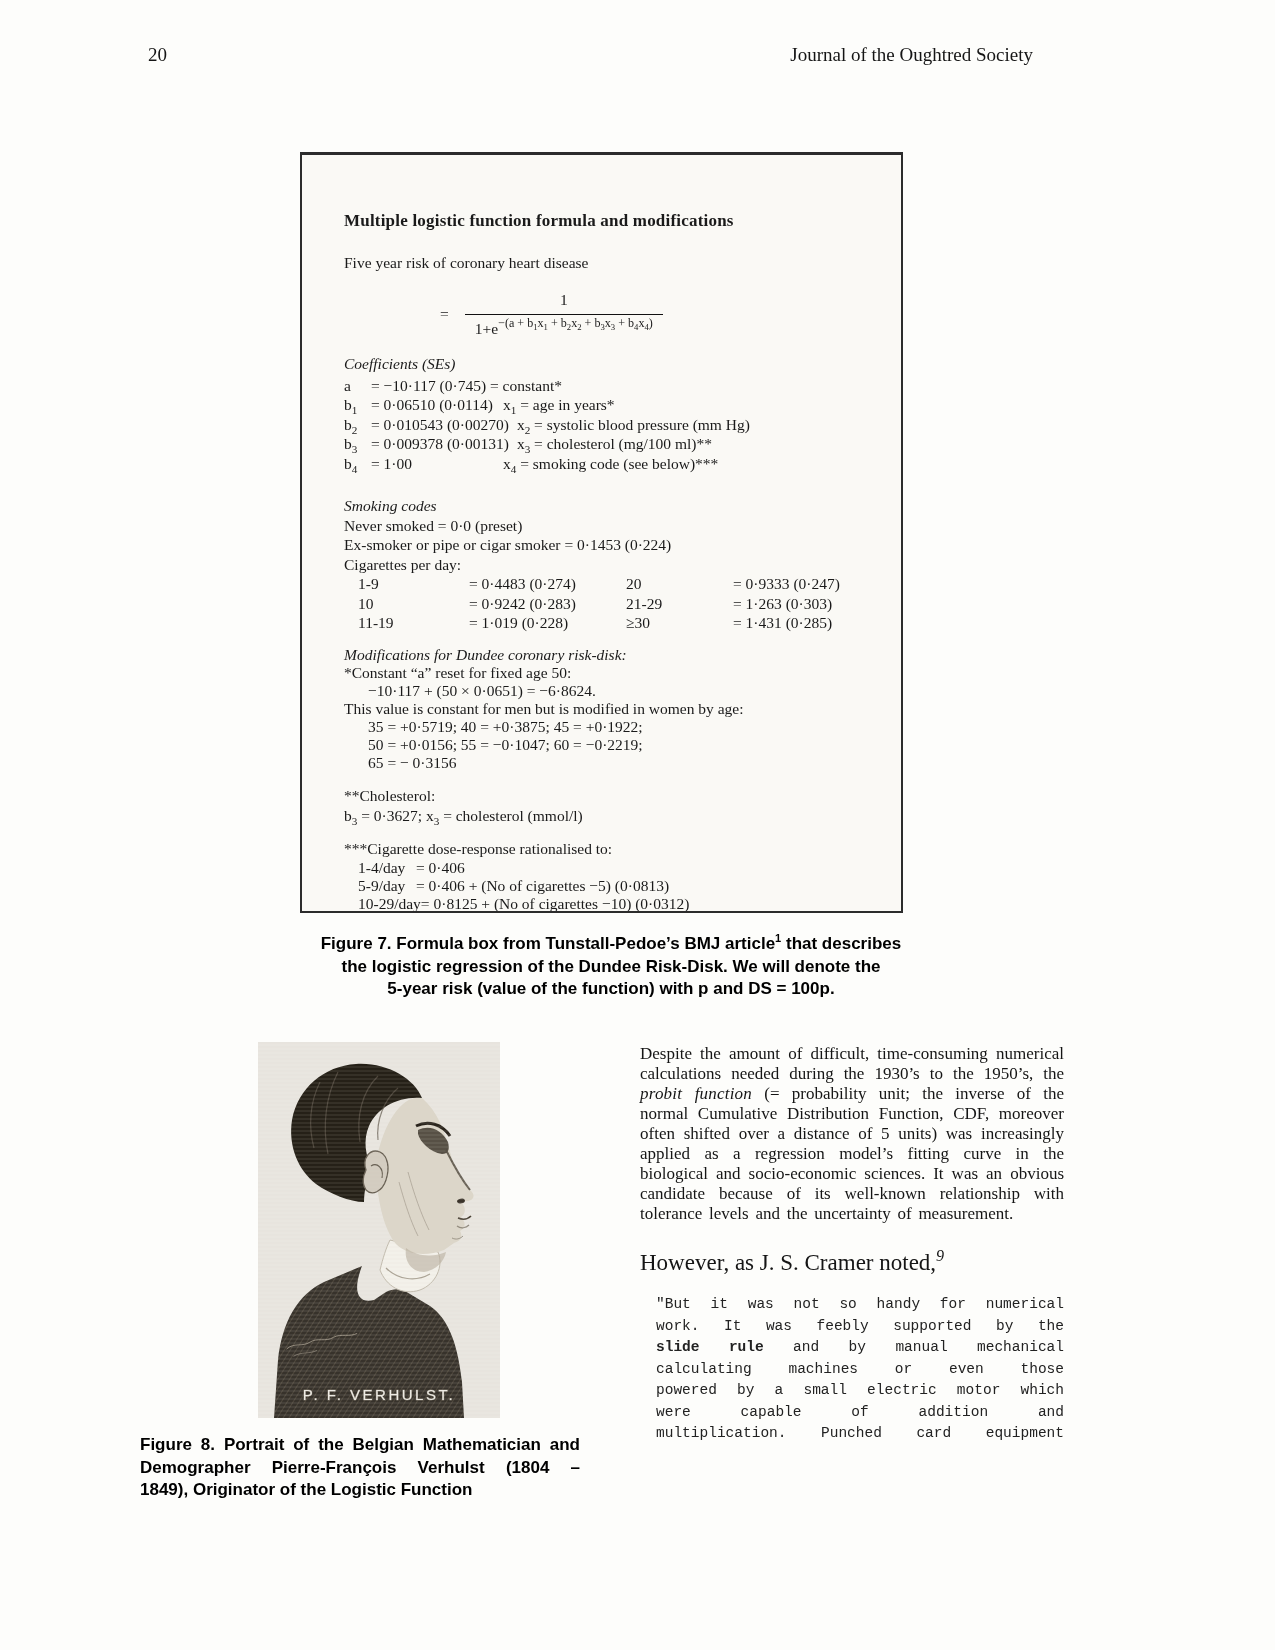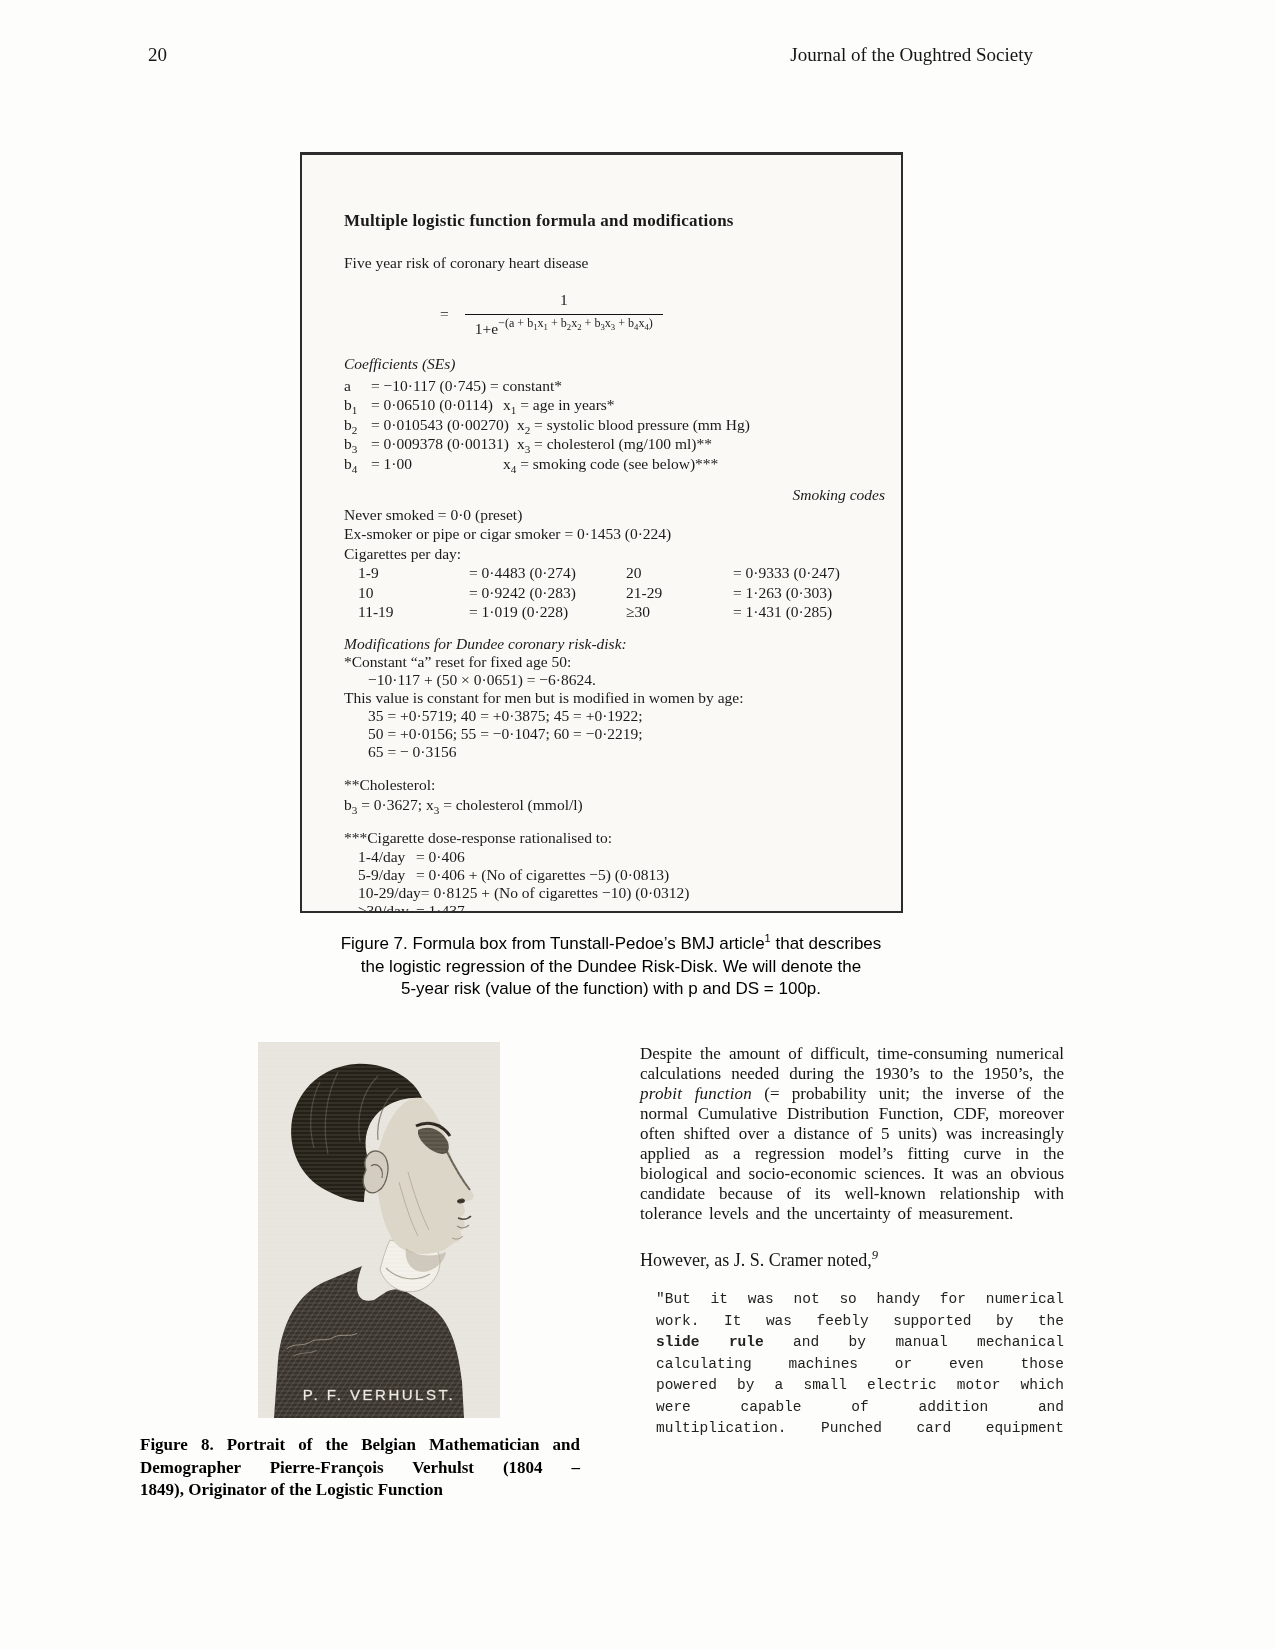--- a/index.html
+++ b/index.html
@@ -26,55 +26,55 @@
   .fb-intro { margin-top: 22px; }
   .fb-eq { margin-top: 18px; margin-left: 96px; display: flex; align-items: center; }
   .eq-sign { margin-right: 16px; }
   .frac { display: inline-flex; flex-direction: column; align-items: center; }
   .frac .num { padding-bottom: 4px; }
   .frac .den { border-top: 1.6px solid #111; padding: 4px 10px 0 10px; }
   sub { font-size: 72%; line-height: 0; }
   sup { font-size: 78%; line-height: 0; }
   .fb-head { margin-top: 14px; }
   .ital { font-style: italic; }
-  .mt16 { margin-top: 16px; } .mt11 { margin-top: 12px; text-align: right; }
+  .mt16 { margin-top: 16px; } .mt11 { margin-top: 23px; }
   .mt12 { margin-top: 12px; } .mt14 { }
   .c-rows { margin-top: 2px; }
   .c-row { display: flex; }
   .c-var { width: 27px; flex: none; }
   .c-val { min-width: 132px; padding-right: 8px; flex: none; }
   .smoke-table { display: grid; grid-template-columns: 111px 157px 107px auto; margin-left: 14px; }
   .mod-lines div, .dose-rows div { line-height: 18px; }
   .ind { margin-left: 24px; }
   .dose-rows { margin-left: 14px; }
   .d-label { display: inline-block; min-width: 58px; }
 
   
   .cap7 {
     position: absolute; left: 285px; top: 933px; width: 652px; text-align: center;
     font-family: "Liberation Sans", "DejaVu Sans", sans-serif;
-    font-weight: normal; font-size: 17px; line-height: 22.5px; color: #000;
+    font-weight: bold; font-size: 17px; line-height: 22.5px; color: #000;
   }
   .cap7 sup { font-size: 65%; }
 
   
   .portrait { position: absolute; left: 258px; top: 1042px; width: 200px; height: 376px; }
 
   .cap8 {
     position: absolute; left: 140px; top: 1434px; width: 440px;
-    font-family: Liberation Serif, serif;
+    font-family: Liberation Sans, sans-serif;
     font-weight: bold; font-size: 17px; line-height: 22.5px; color: #000;
   }
   .cap8 .jline { text-align: justify; text-align-last: justify; }
 
   
   .rcol { position: absolute; left: 640px; top: 1044px; width: 424px; }
   .rcol .par { text-align: justify; font-size: 17px; line-height: 20px; word-spacing: 2.5px; }
   .rcol .par i { letter-spacing: .2px; }
-  .cramer { margin-top: 26px; font-size: 18px; }
+  .cramer { margin-top: 26px; font-size: 23px; }
   .cramer sup { font-style: italic; font-size: 70%; }
   .quote {
     margin: 18px 0 0 16px; width: 408px;
     font-family: "Liberation Mono", "DejaVu Sans Mono", monospace;
     font-size: 14.5px; line-height: 21.5px; color: #222;
   }
   .quote .qline { text-align: justify; text-align-last: justify; }
 </style>
 </head>
 <body>

